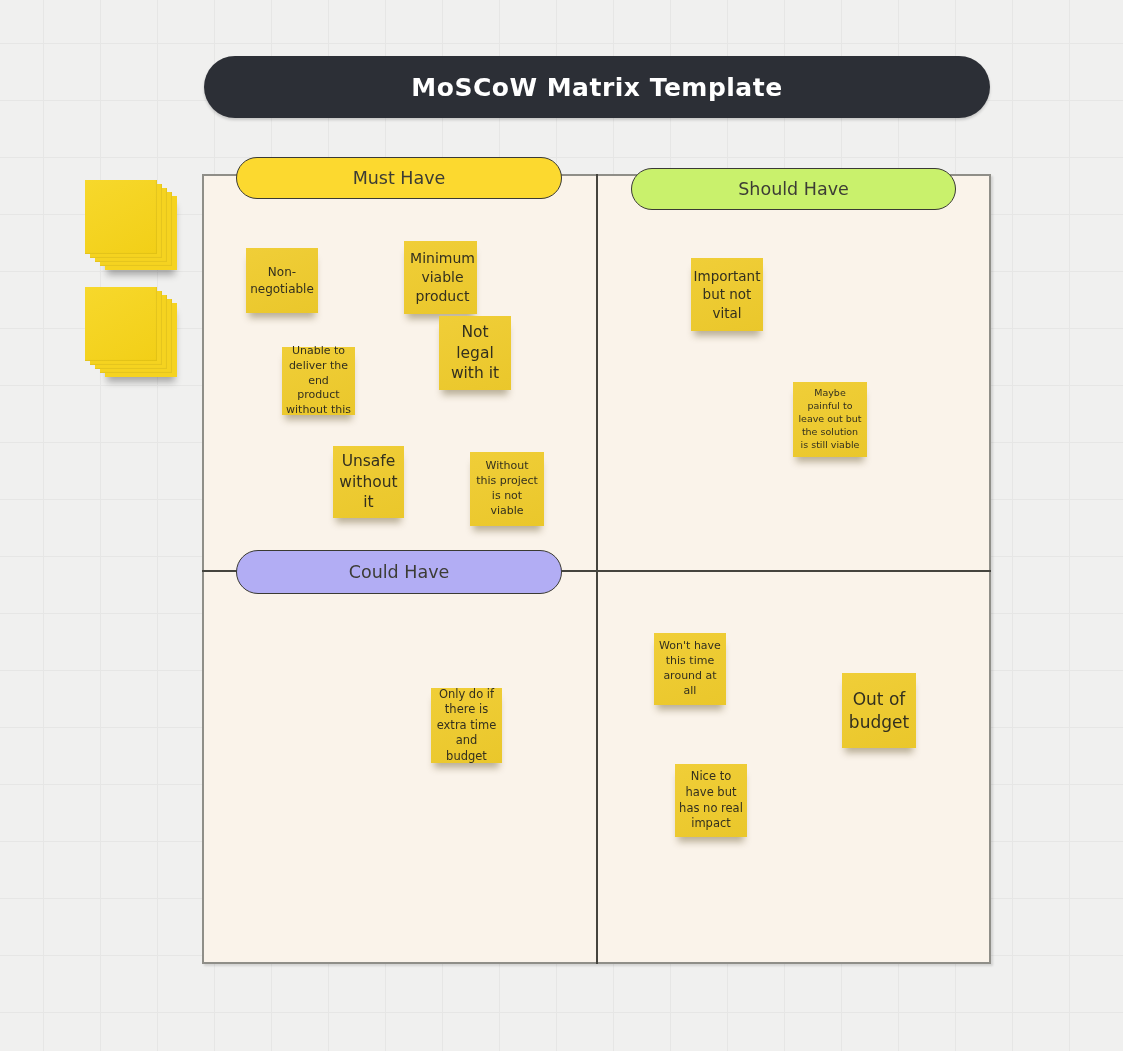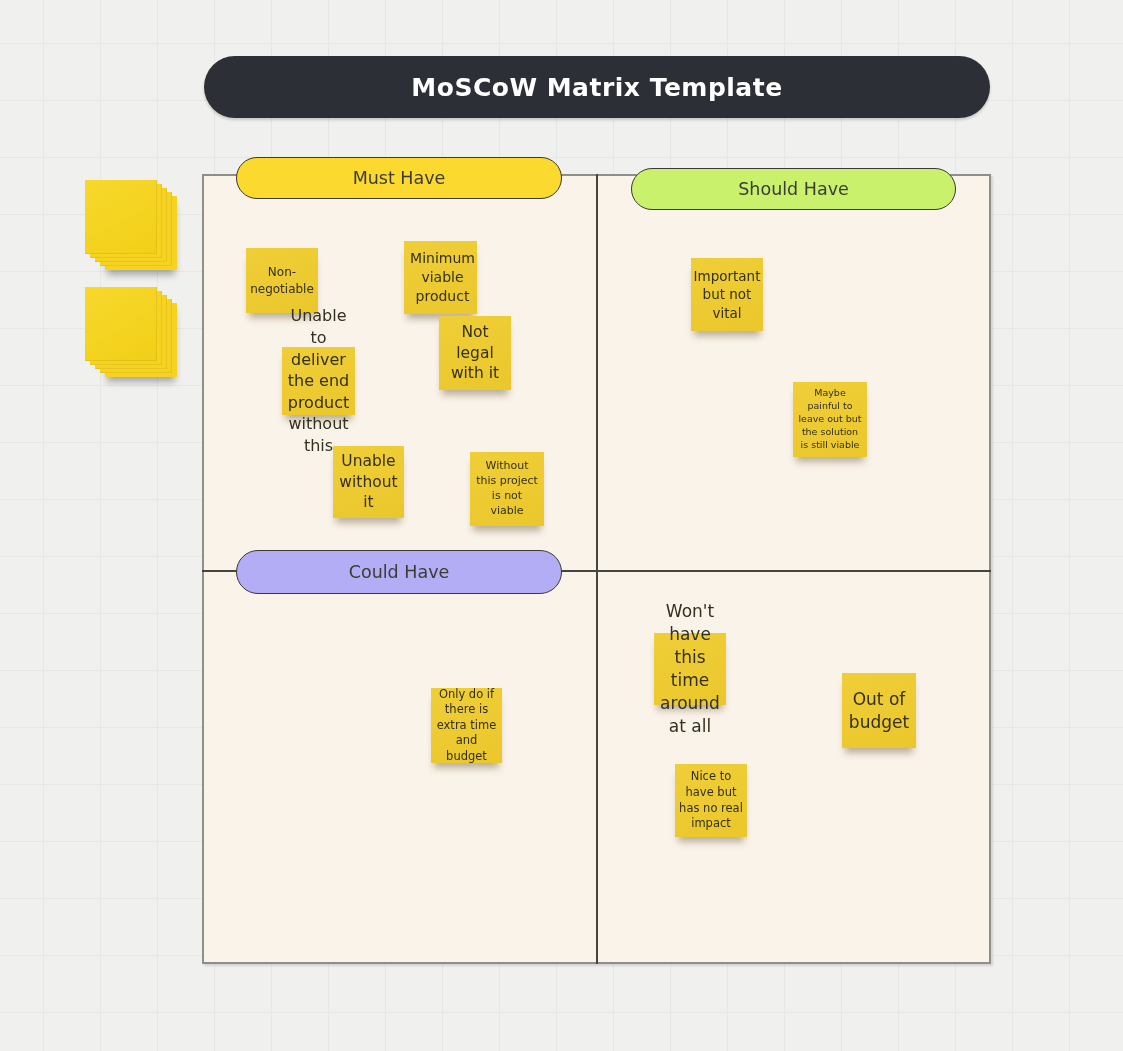--- a/index.html
+++ b/index.html
@@ -97,27 +97,27 @@
   </div>
   <div class="qpill should">
     <span>Should Have</span>
   </div>
   <div class="qpill could">
     <span>Could Have</span>
   </div>
 
   <div class="sticky" style="left:246px;top:248px;width:72px;height:65px;font-size:12px;">Non-negotiable</div>
   <div class="sticky" style="left:404px;top:241px;width:73px;height:73px;font-size:14px;padding-left:8px;">Minimum viable product</div>
-  <div class="sticky" style="left:282px;top:347px;width:73px;height:68px;font-size:16px;">Unable to deliver the end product without this</div>
+  <div class="sticky" style="left:282px;top:347px;width:73px;height:68px;font-size:11px;">Unable to deliver the end product without this</div>
   <div class="sticky" style="left:439px;top:316px;width:72px;height:74px;font-size:15.5px;">Not legal with it</div>
-  <div class="sticky" style="left:333px;top:446px;width:71px;height:72px;font-size:15.5px;">Unable without it</div>
+  <div class="sticky" style="left:333px;top:446px;width:71px;height:72px;font-size:15.5px;">Unsafe without it</div>
   <div class="sticky" style="left:470px;top:452px;width:74px;height:74px;font-size:11px;">Without this project is not viable</div>
 
   <div class="sticky" style="left:691px;top:258px;width:72px;height:73px;font-size:13.5px;">Important but not vital</div>
   <div class="sticky" style="left:793px;top:382px;width:74px;height:75px;font-size:9.5px;">Maybe painful to leave out but the solution is still viable</div>
 
   <div class="sticky" style="left:431px;top:688px;width:71px;height:75px;font-size:11.5px;">Only do if there is extra time and budget</div>
 
-  <div class="sticky" style="left:654px;top:633px;width:72px;height:72px;font-size:17px;">Won't have this time around at all</div>
+  <div class="sticky" style="left:654px;top:633px;width:72px;height:72px;font-size:11px;">Won't have this time around at all</div>
   <div class="sticky" style="left:842px;top:673px;width:74px;height:75px;font-size:17px;">Out of budget</div>
   <div class="sticky" style="left:675px;top:764px;width:72px;height:73px;font-size:11.5px;">Nice to have but has no real impact</div>
 
 </div>
 
 </body></html>

